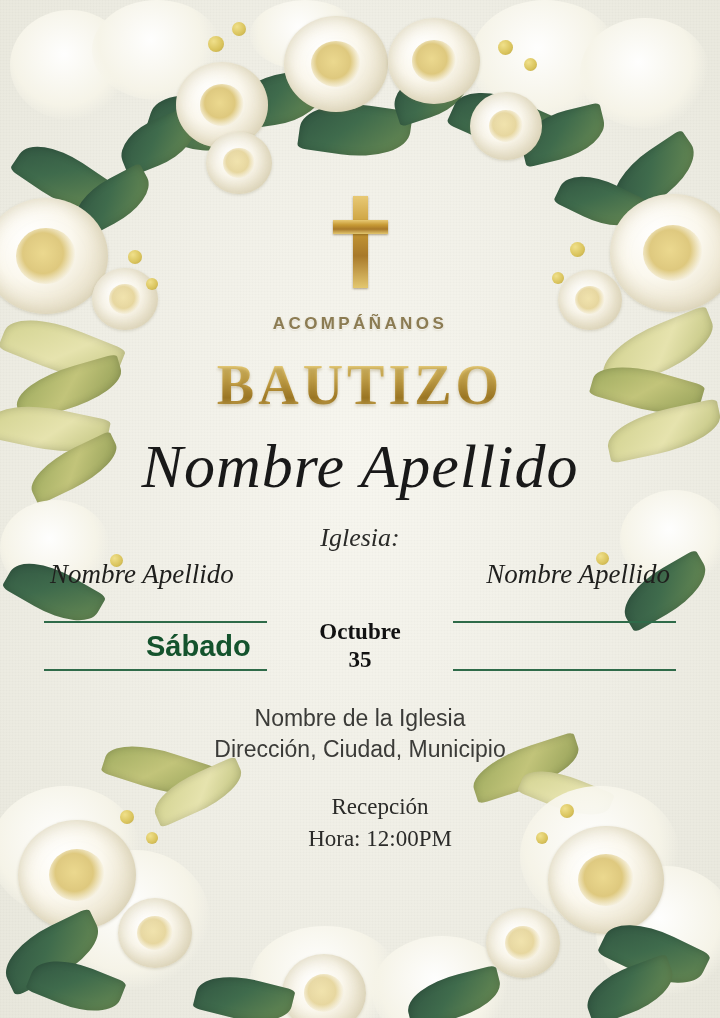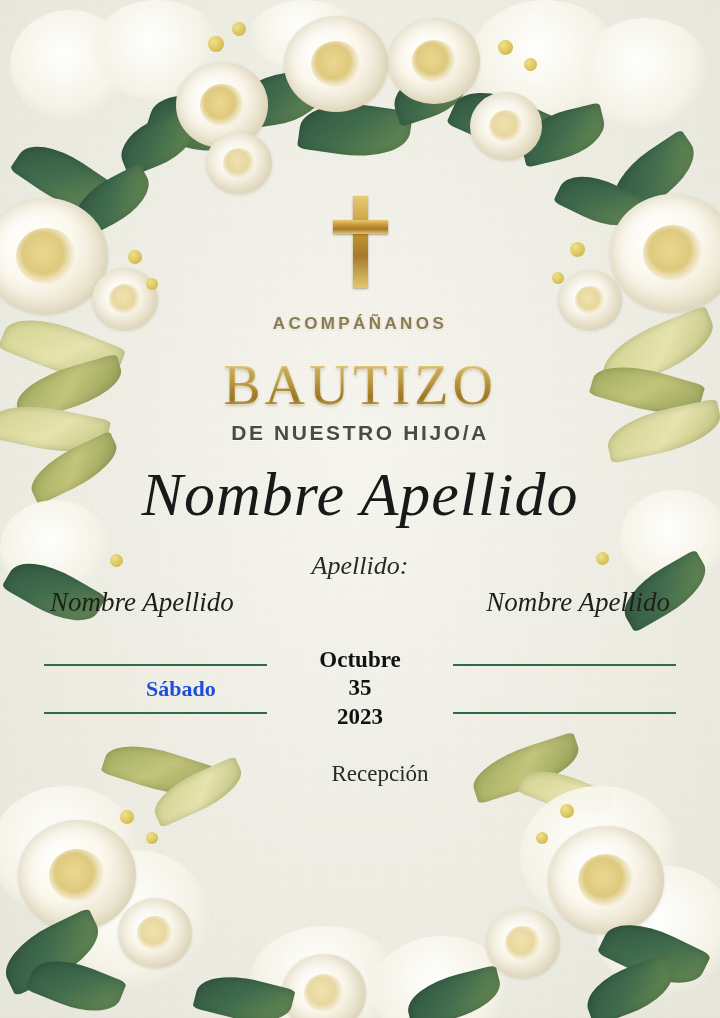--- a/index.html
+++ b/index.html
@@ -110,21 +110,21 @@
     font-size: 17px;
     letter-spacing: 3.4px;
     font-weight: 700;
     color: #8b7b52;
     text-shadow: 0 1px 0 rgba(255,255,255,.75), 0 1px 2px rgba(120,100,50,.35);
     line-height: 1.45;
   }
   .bautizo {
     margin-top: 16px;
     font-family: "Liberation Serif", serif;
-    font-weight: 400;
+    font-weight: 700;
     font-size: 56px;
     letter-spacing: 4px;
     background: linear-gradient(180deg, #f4e29a 0%, #d6b255 40%, #a87f27 70%, #e7cd7d 100%);
     -webkit-background-clip: text;
     background-clip: text;
     color: transparent;
     text-shadow: 0 2px 3px rgba(120,95,30,.28);
   }
   .de-nuestro {
     margin-top: 4px;
@@ -179,24 +179,24 @@
     padding: 0 4px;
   }
   .rule {
     height: 2px;
     background: #2f6b49;
   }
   .side-label {
     position: absolute;
     top: 50%;
     transform: translateY(-50%);
-    font-family: Liberation Serif, serif;
-    font-weight: 700;
-    font-size: 22px;
-    color: #1d4ed8;
+    font-family: Liberation Sans, sans-serif;
+    font-weight: 700;
+    font-size: 29px;
+    color: #14532d;
     background: transparent;
     padding: 0 10px;
   }
   .side-label.left { left: 96px; }
   .side-label.right { right: 62px; }
   .date-center {
     width: 170px;
     font-family: "Liberation Serif", serif;
     font-weight: 700;
     font-size: 23px;
@@ -323,47 +323,50 @@
       <div class="cross-v"></div>
       <div class="cross-h"></div>
     </div>
 
     <div class="line-acompananos">
       <div>ACOMPÁÑANOS</div>
     </div>
 
     <div class="bautizo">BAUTIZO</div>
 
-    <div class="de-nuestro">DE NUESTRO HIJO/A</div>
 
     <div class="nombre-principal">Nombre Apellido</div>
 
-    <div class="padrinos-label">Apellido:</div>
+    <div class="padrinos-label">Iglesia:</div>
 
     <div class="padrinos-row">
       <span>Nombre Apellido</span>
       <span>Nombre Apellido</span>
     </div>
 
     <div class="date-band">
       <div class="rule-col">
         <div class="rule"></div>
         <div class="rule"></div>
       </div>
       <div class="date-center">
         <div>Octubre</div>
         <div>35</div>
-        <div>2023</div>
       </div>
       <div class="rule-col">
         <div class="rule"></div>
         <div class="rule"></div>
       </div>
       <div class="side-label left">Sábado</div>
     </div>
 
+    <div class="church">
+      <div>Nombre de la Iglesia</div>
+      <div>Dirección, Ciudad, Municipio</div>
+    </div>
 
     <div class="reception">
       <div>Recepción</div>
+      <div>Hora: 12:00PM</div>
     </div>
 
   </div>
 </div>
 
 </body></html>

